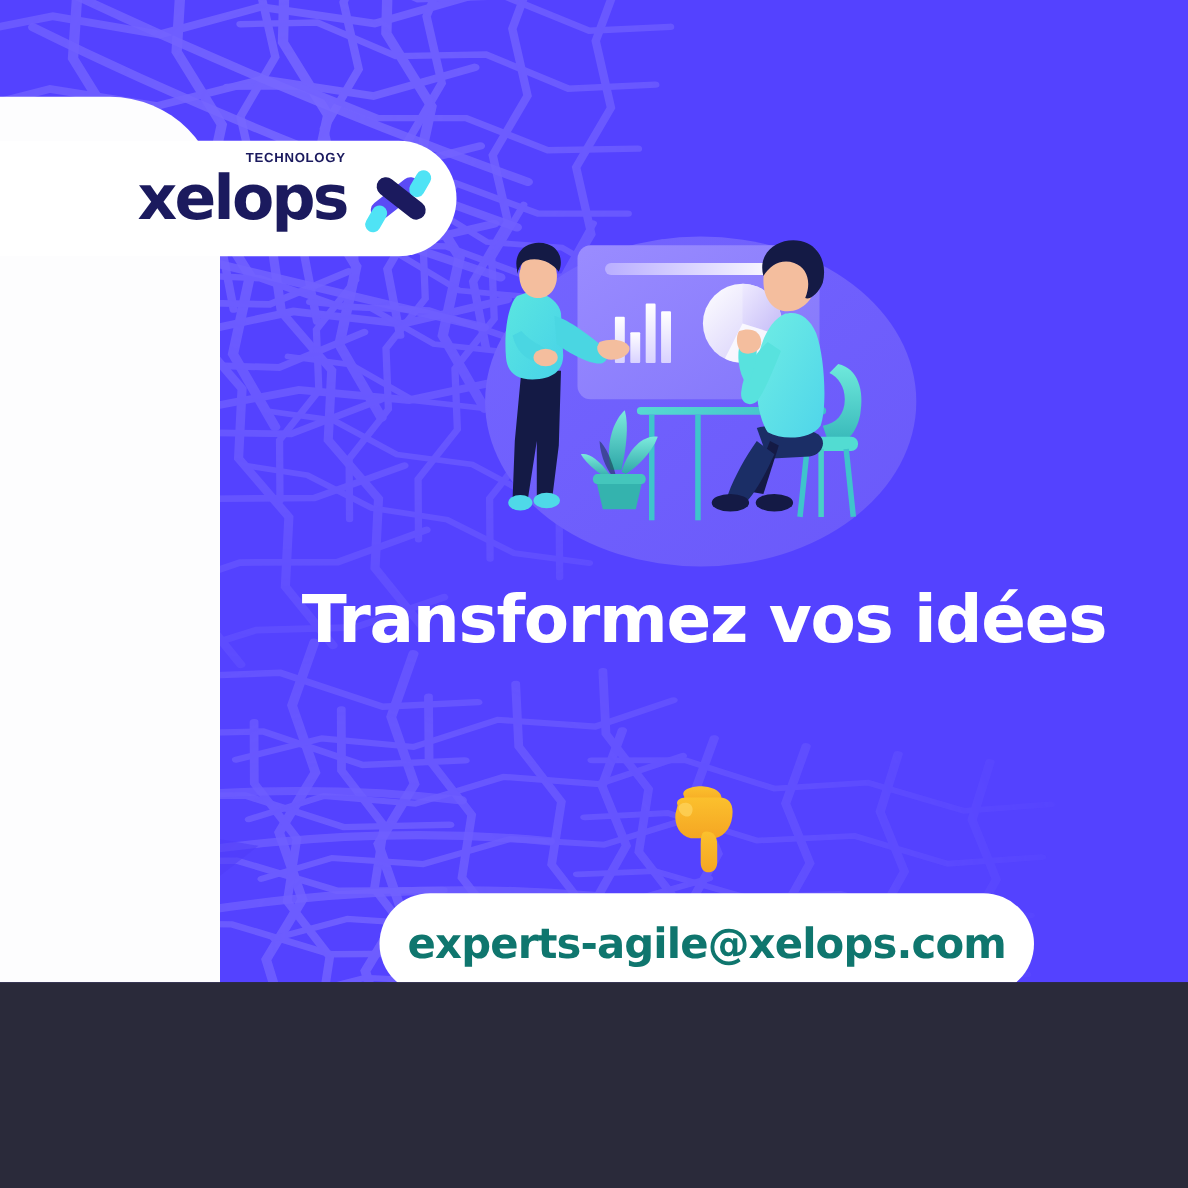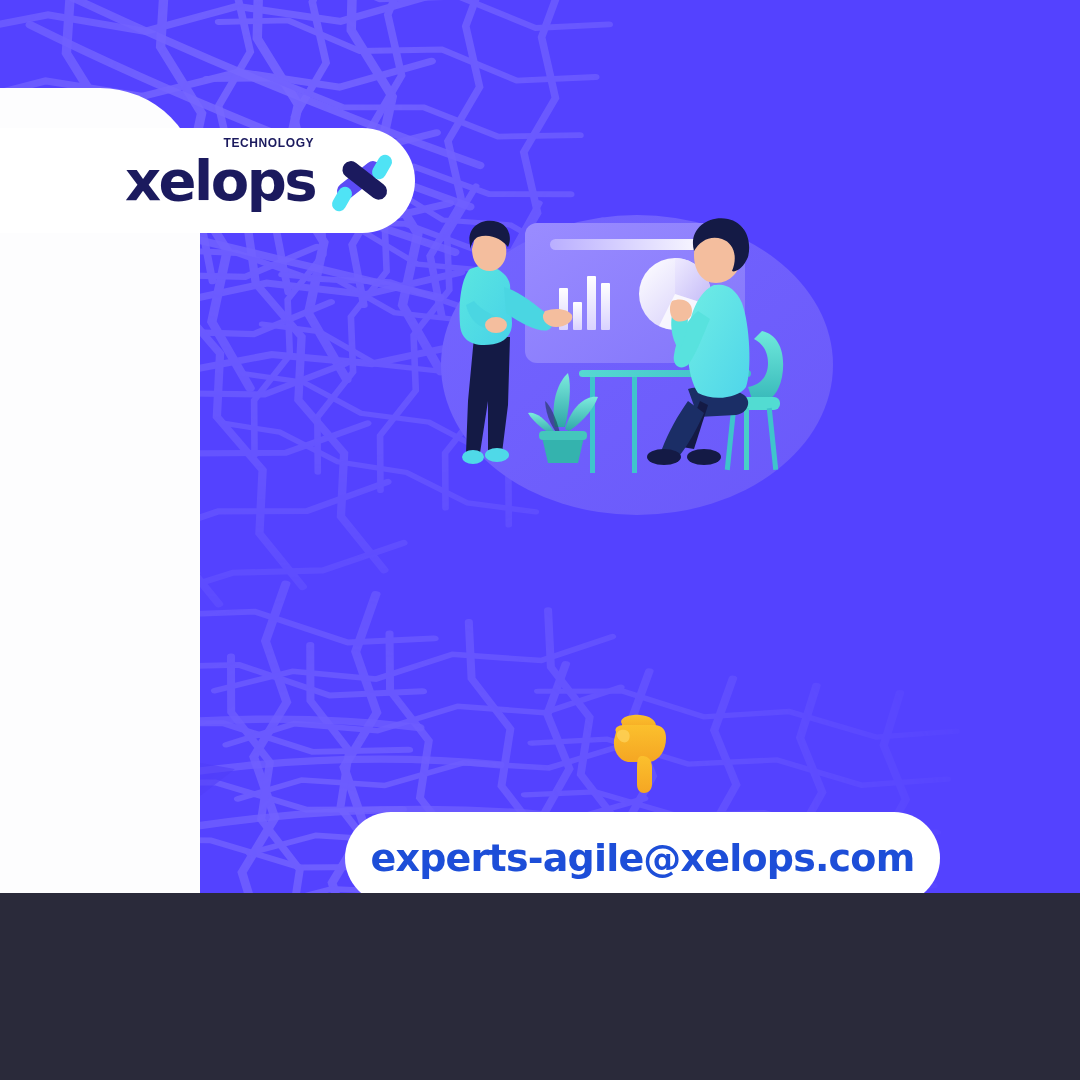--- a/index.html
+++ b/index.html
@@ -134,21 +134,21 @@
     border-radius: 46px;
     display: flex;
     align-items: center;
     justify-content: center;
   }
   .email-text {
     font-family: "DejaVu Sans", sans-serif;
     font-weight: bold;
     font-size: 38px;
     letter-spacing: -0.8px;
-    color: #1d4ed8;
+    color: #0f766e;
     white-space: nowrap;
   }
 </style>
 </head>
 <body>
 
 <div class="canvas">
 
   <div class="bg-base"></div>
 
@@ -389,20 +389,21 @@
         <path d="M240 96 C 250 92, 260 96, 260 106 C 260 114, 252 118, 244 116 C 238 114, 236 102, 240 96 Z" fill="#F4BE9E"></path>
 
         <path d="M272 26 C 290 18, 310 28, 310 48 C 310 66, 298 78, 284 78 C 270 78, 262 66, 262 50 C 262 38, 266 30, 272 26 Z" fill="#F4BE9E"></path>
 
         <path d="M262 46 C 256 24, 276 10, 296 14 C 314 18, 320 36, 316 52 C 312 62, 304 68, 300 66 C 306 52, 302 38, 290 34 C 278 30, 268 36, 262 46 Z" fill="#141A45"></path>
       </g>
     </svg>
   </div>
 
   <div class="headline">
+    <span class="line">Transformez vos idées</span>
   </div>
 
   <div class="emoji-wrap">
     <span class="hand">
       <svg viewBox="0 0 72 82" aria-hidden="true">
         <defs>
           <linearGradient id="handGrad" x1="0" y1="0" x2="0" y2="1">
             <stop offset="0%" stop-color="#FBC02D"></stop>
             <stop offset="100%" stop-color="#F5A623"></stop>
           </linearGradient>

